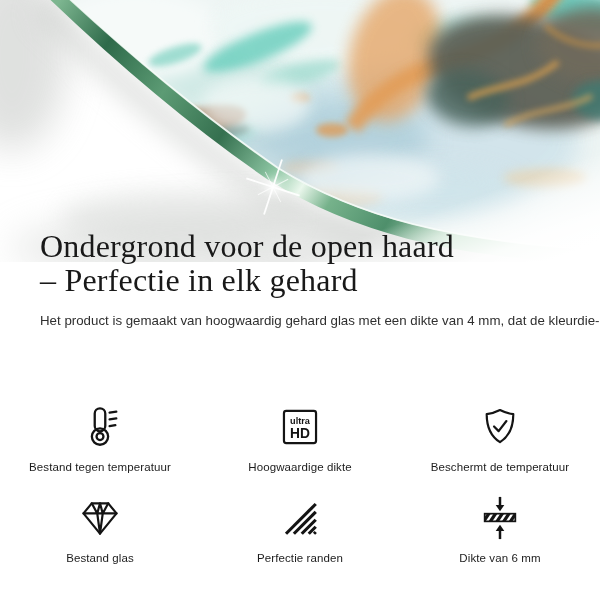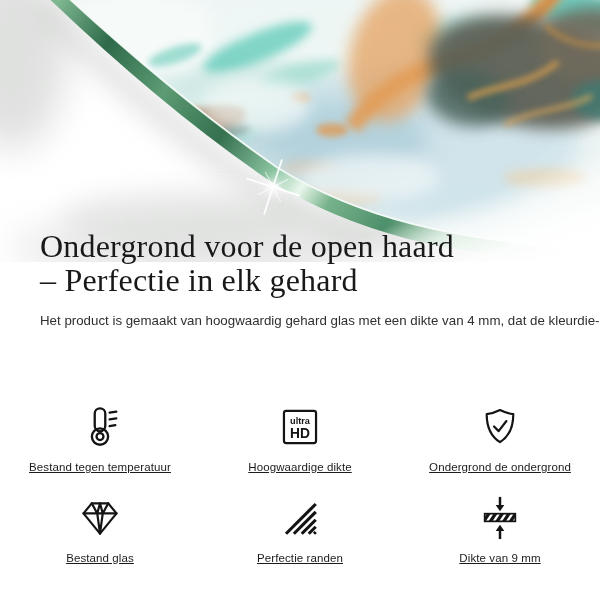--- a/index.html
+++ b/index.html
@@ -22,21 +22,21 @@
     position:absolute;left:40px;top:308px;width:545px;
     font-size:13.3px;line-height:25.8px;color:#2f2f2f;
   }
   .desc span{display:block;white-space:nowrap;}
   .features{
     position:absolute;left:0;top:402px;width:600px;
     display:grid;grid-template-columns:repeat(3,1fr);row-gap:20px;
   }
   .feature{display:flex;flex-direction:column;align-items:center;}
   .icon-box{height:50px;display:flex;align-items:center;justify-content:center;}
-  .feature-label{margin-top:9px;font-size:11.5px;color:#1c1c1c;letter-spacing:.1px;text-decoration:underline;}
+  .feature-label{margin-top:9px;font-size:11.5px;color:#1c1c1c;letter-spacing:.1px;}
   .fi{stroke:#141414;fill:none;stroke-width:2.4;stroke-linecap:round;stroke-linejoin:round;}
   .fi-fill{fill:#141414;stroke:none;}
   .hd-small{font-family:"Liberation Sans",sans-serif;font-size:10px;font-weight:600;fill:#141414;}
   .hd-big{font-family:"Liberation Sans",sans-serif;font-size:15px;font-weight:700;fill:#141414;}
 </style>
 </head>
 <body>
 
 <div class="hero">
 <svg width="600" height="262" viewBox="0 0 600 262" xmlns="http://www.w3.org/2000/svg">
@@ -187,21 +187,21 @@
     <div class="feature-label">Hoogwaardige dikte</div>
   </div>
 
   <div class="feature">
     <div class="icon-box">
       <svg width="44" height="44" viewBox="0 0 48 48">
         <path class="fi" d="M24 5.5 C29 8 34 9.6 38.5 10 C38.5 24.5 33.5 34.5 24 40.5 C14.5 34.5 9.5 24.5 9.5 10 C14 9.6 19 8 24 5.5 Z"></path>
         <path class="fi" d="M17.5 23.5 L22.5 28.5 L31 17.5" stroke-width="2.6"></path>
       </svg>
     </div>
-    <div class="feature-label">Ondergrond de ondergrond</div>
+    <div class="feature-label">Beschermt de temperatuur</div>
   </div>
 
   <div class="feature">
     <div class="icon-box">
       <svg width="46" height="44" viewBox="0 0 48 48">
         <path class="fi" stroke-width="2.2" d="M15 8 L33 8 L42 19 L24 41 L6 19 Z"></path>
         <path class="fi" stroke-width="1.9" d="M6 19 L42 19 M15 8 L21 19 L24 8 L27 19 L33 8 M21 19 L24 41 L27 19"></path>
       </svg>
     </div>
     <div class="feature-label">Bestand glas</div>
@@ -239,16 +239,16 @@
             <line x1="32" y1="32" x2="44" y2="14"></line>
           </g>
         </g>
         <rect x="8" y="19.5" width="32" height="8" fill="none" stroke="#141414" stroke-width="1.8"></rect>
         <line x1="24" y1="2" x2="24" y2="11" stroke="#141414" stroke-width="2.6"></line>
         <path class="fi-fill" d="M19.5 10.5 L28.5 10.5 L24 17 Z"></path>
         <line x1="24" y1="46" x2="24" y2="37" stroke="#141414" stroke-width="2.6"></line>
         <path class="fi-fill" d="M19.5 37.5 L28.5 37.5 L24 31 Z"></path>
       </svg>
     </div>
-    <div class="feature-label">Dikte van 9 mm</div>
+    <div class="feature-label">Dikte van 6 mm</div>
   </div>
 
 </div>
 
 </body></html>

